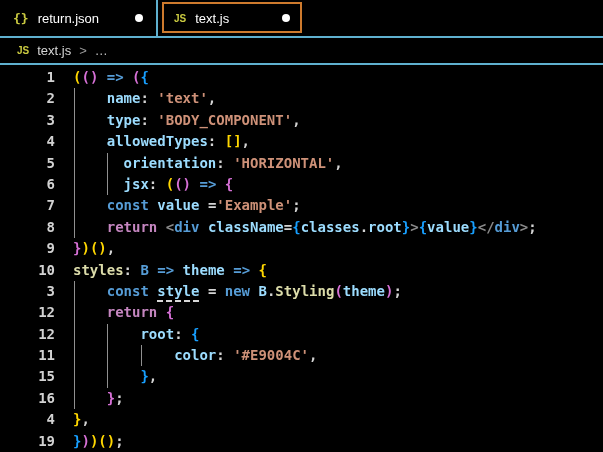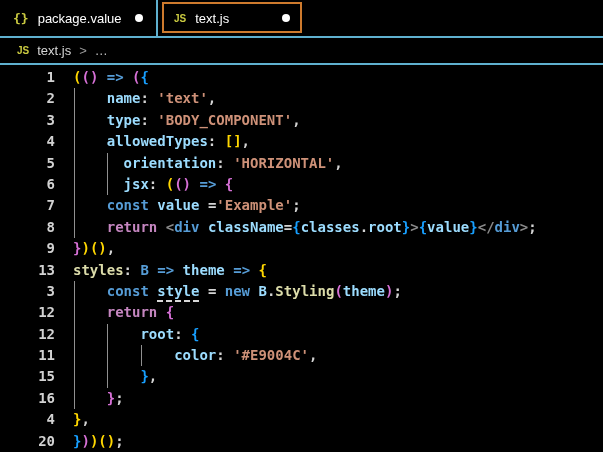--- a/index.html
+++ b/index.html
@@ -35,21 +35,21 @@
   .guide{position:absolute;top:0;bottom:0;width:1px;background:#909090}
   .tok{white-space:pre}
   .tok-u{border-bottom:2px dashed #d8d8d8;padding-bottom:1px}
 </style>
 </head>
 <body>
 
 <div class="tabbar">
   <div class="tab tab-plain">
     <span class="ic-json">{}</span>
-    <span class="tab-label">package.value</span>
+    <span class="tab-label">return.json</span>
     <span class="dot"></span>
   </div>
   <div class="tabsep"></div>
   <div class="tab tab-active-outer">
     <div class="focus-ring"></div>
     <span class="ic-js">JS</span>
     <span class="tab-label">text.js</span>
     <span class="dot"></span>
   </div>
 </div>
@@ -93,21 +93,21 @@
       </div>
       <div class="row">
         <div class="gut">8</div>
         <div class="txt" style="padding-left: 4ch;"><span class="guide" style="left: calc(0ch + 0.5px); background: rgb(144, 144, 144);"></span><span class="tok" style="color: rgb(197, 134, 192);">return</span><span class="tok" style="color: rgb(212, 212, 212);"> </span><span class="tok" style="color: rgb(138, 138, 138);">&lt;</span><span class="tok" style="color: rgb(86, 156, 214);">div</span><span class="tok" style="color: rgb(212, 212, 212);"> </span><span class="tok" style="color: rgb(156, 220, 254);">className</span><span class="tok" style="color: rgb(212, 212, 212);">=</span><span class="tok" style="color: rgb(23, 159, 255);">{</span><span class="tok" style="color: rgb(156, 220, 254);">classes</span><span class="tok" style="color: rgb(212, 212, 212);">.</span><span class="tok" style="color: rgb(156, 220, 254);">root</span><span class="tok" style="color: rgb(23, 159, 255);">}</span><span class="tok" style="color: rgb(138, 138, 138);">&gt;</span><span class="tok" style="color: rgb(23, 159, 255);">{</span><span class="tok" style="color: rgb(156, 220, 254);">value</span><span class="tok" style="color: rgb(23, 159, 255);">}</span><span class="tok" style="color: rgb(138, 138, 138);">&lt;/</span><span class="tok" style="color: rgb(86, 156, 214);">div</span><span class="tok" style="color: rgb(138, 138, 138);">&gt;</span><span class="tok" style="color: rgb(212, 212, 212);">;</span></div>
       </div>
       <div class="row">
         <div class="gut">9</div>
         <div class="txt" style="padding-left: 0ch;"><span class="tok" style="color: rgb(214, 112, 214);">}</span><span class="tok" style="color: rgb(255, 215, 0);">)</span><span class="tok" style="color: rgb(255, 215, 0);">(</span><span class="tok" style="color: rgb(255, 215, 0);">)</span><span class="tok" style="color: rgb(212, 212, 212);">,</span></div>
       </div>
       <div class="row">
-        <div class="gut">13</div>
+        <div class="gut">10</div>
         <div class="txt" style="padding-left: 0ch;"><span class="tok" style="color: rgb(220, 220, 170);">styles</span><span class="tok" style="color: rgb(212, 212, 212);">: </span><span class="tok" style="color: rgb(86, 156, 214);">B</span><span class="tok" style="color: rgb(212, 212, 212);"> </span><span class="tok" style="color: rgb(86, 156, 214);">=&gt;</span><span class="tok" style="color: rgb(212, 212, 212);"> </span><span class="tok" style="color: rgb(156, 220, 254);">theme</span><span class="tok" style="color: rgb(212, 212, 212);"> </span><span class="tok" style="color: rgb(86, 156, 214);">=&gt;</span><span class="tok" style="color: rgb(212, 212, 212);"> </span><span class="tok" style="color: rgb(255, 215, 0);">{</span></div>
       </div>
       <div class="row">
         <div class="gut">3</div>
         <div class="txt" style="padding-left: 4ch;"><span class="guide" style="left: calc(0ch + 0.5px); background: rgb(144, 144, 144);"></span><span class="tok" style="color: rgb(86, 156, 214);">const</span><span class="tok" style="color: rgb(212, 212, 212);"> </span><span class="tok tok-u" style="color: rgb(156, 220, 254);">style</span><span class="tok" style="color: rgb(212, 212, 212);"> = </span><span class="tok" style="color: rgb(86, 156, 214);">new</span><span class="tok" style="color: rgb(212, 212, 212);"> </span><span class="tok" style="color: rgb(156, 220, 254);">B</span><span class="tok" style="color: rgb(212, 212, 212);">.</span><span class="tok" style="color: rgb(220, 220, 170);">Styling</span><span class="tok" style="color: rgb(214, 112, 214);">(</span><span class="tok" style="color: rgb(156, 220, 254);">theme</span><span class="tok" style="color: rgb(214, 112, 214);">)</span><span class="tok" style="color: rgb(212, 212, 212);">;</span></div>
       </div>
       <div class="row">
         <div class="gut">12</div>
         <div class="txt" style="padding-left: 4ch;"><span class="guide" style="left: calc(0ch + 0.5px); background: rgb(144, 144, 144);"></span><span class="tok" style="color: rgb(197, 134, 192);">return</span><span class="tok" style="color: rgb(212, 212, 212);"> </span><span class="tok" style="color: rgb(214, 112, 214);">{</span></div>
       </div>
@@ -125,17 +125,17 @@
       </div>
       <div class="row">
         <div class="gut">16</div>
         <div class="txt" style="padding-left: 4ch;"><span class="guide" style="left: calc(0ch + 0.5px); background: rgb(144, 144, 144);"></span><span class="tok" style="color: rgb(214, 112, 214);">}</span><span class="tok" style="color: rgb(212, 212, 212);">;</span></div>
       </div>
       <div class="row">
         <div class="gut">4</div>
         <div class="txt" style="padding-left: 0ch;"><span class="tok" style="color: rgb(255, 215, 0);">}</span><span class="tok" style="color: rgb(212, 212, 212);">,</span></div>
       </div>
       <div class="row">
-        <div class="gut">20</div>
+        <div class="gut">19</div>
         <div class="txt" style="padding-left: 0ch;"><span class="tok" style="color: rgb(23, 159, 255);">}</span><span class="tok" style="color: rgb(214, 112, 214);">)</span><span class="tok" style="color: rgb(255, 215, 0);">)</span><span class="tok" style="color: rgb(255, 215, 0);">(</span><span class="tok" style="color: rgb(255, 215, 0);">)</span><span class="tok" style="color: rgb(212, 212, 212);">;</span></div>
       </div>
     </div>
 </div>
 
 </body></html>

